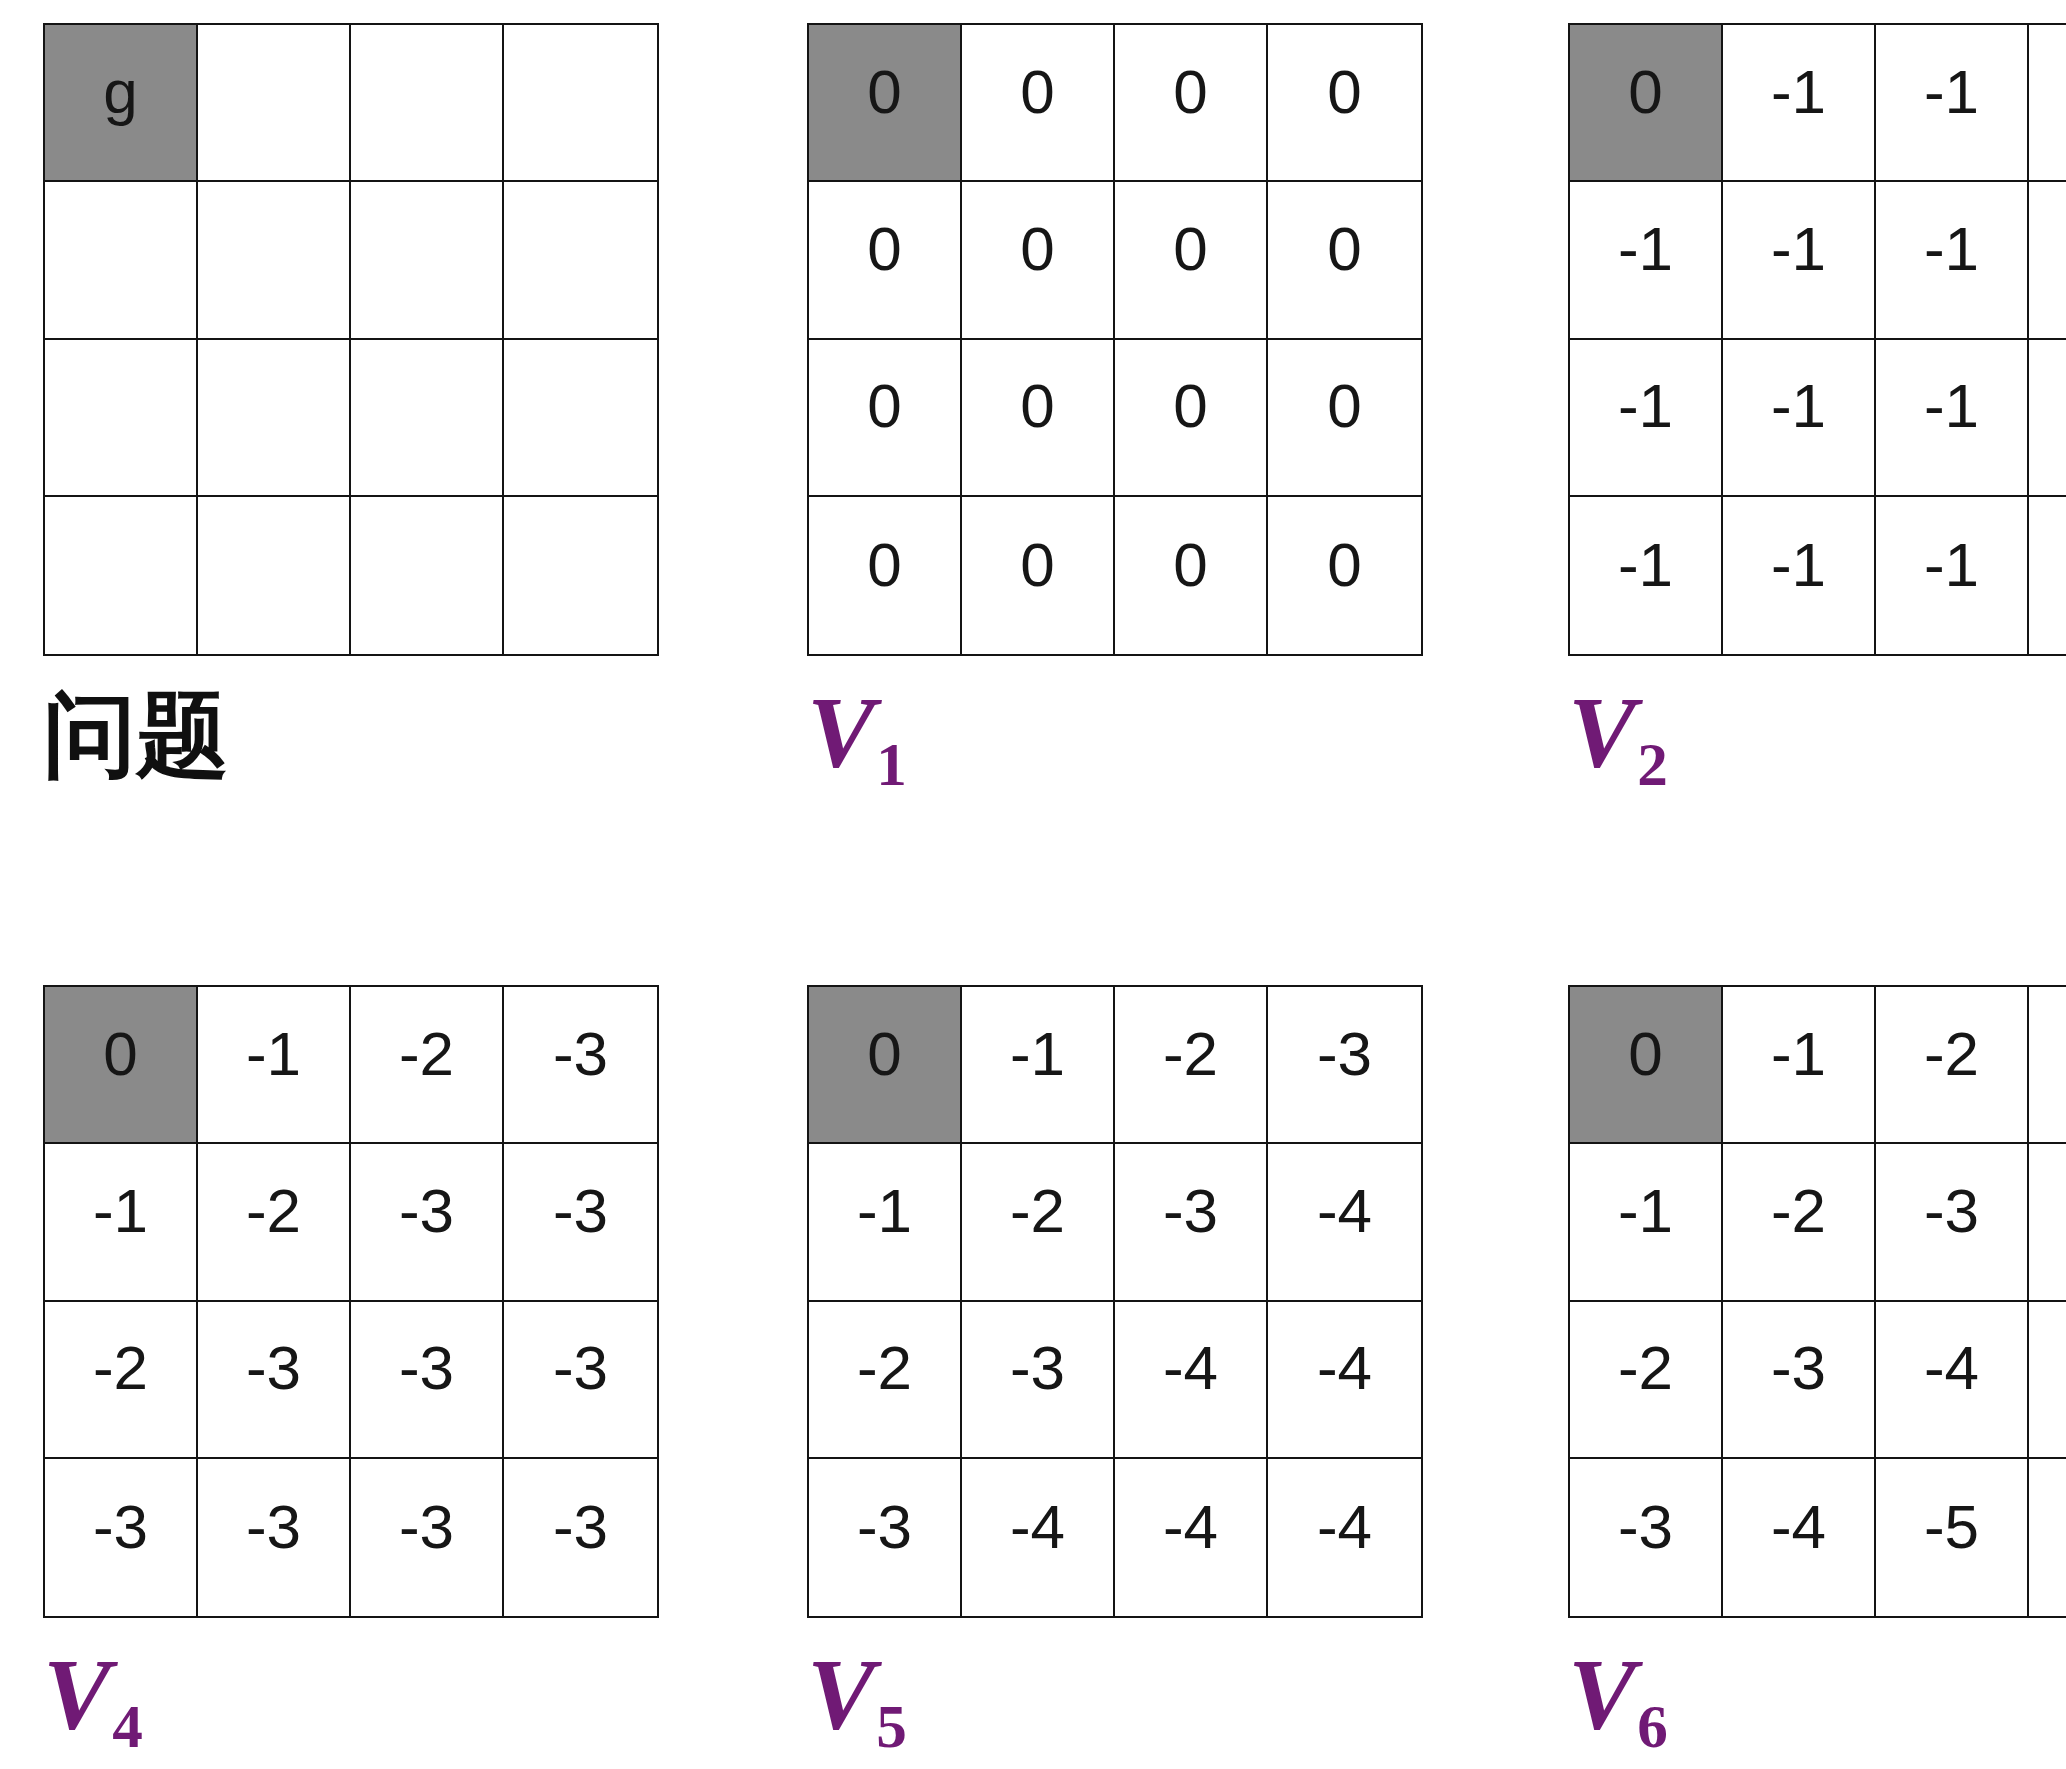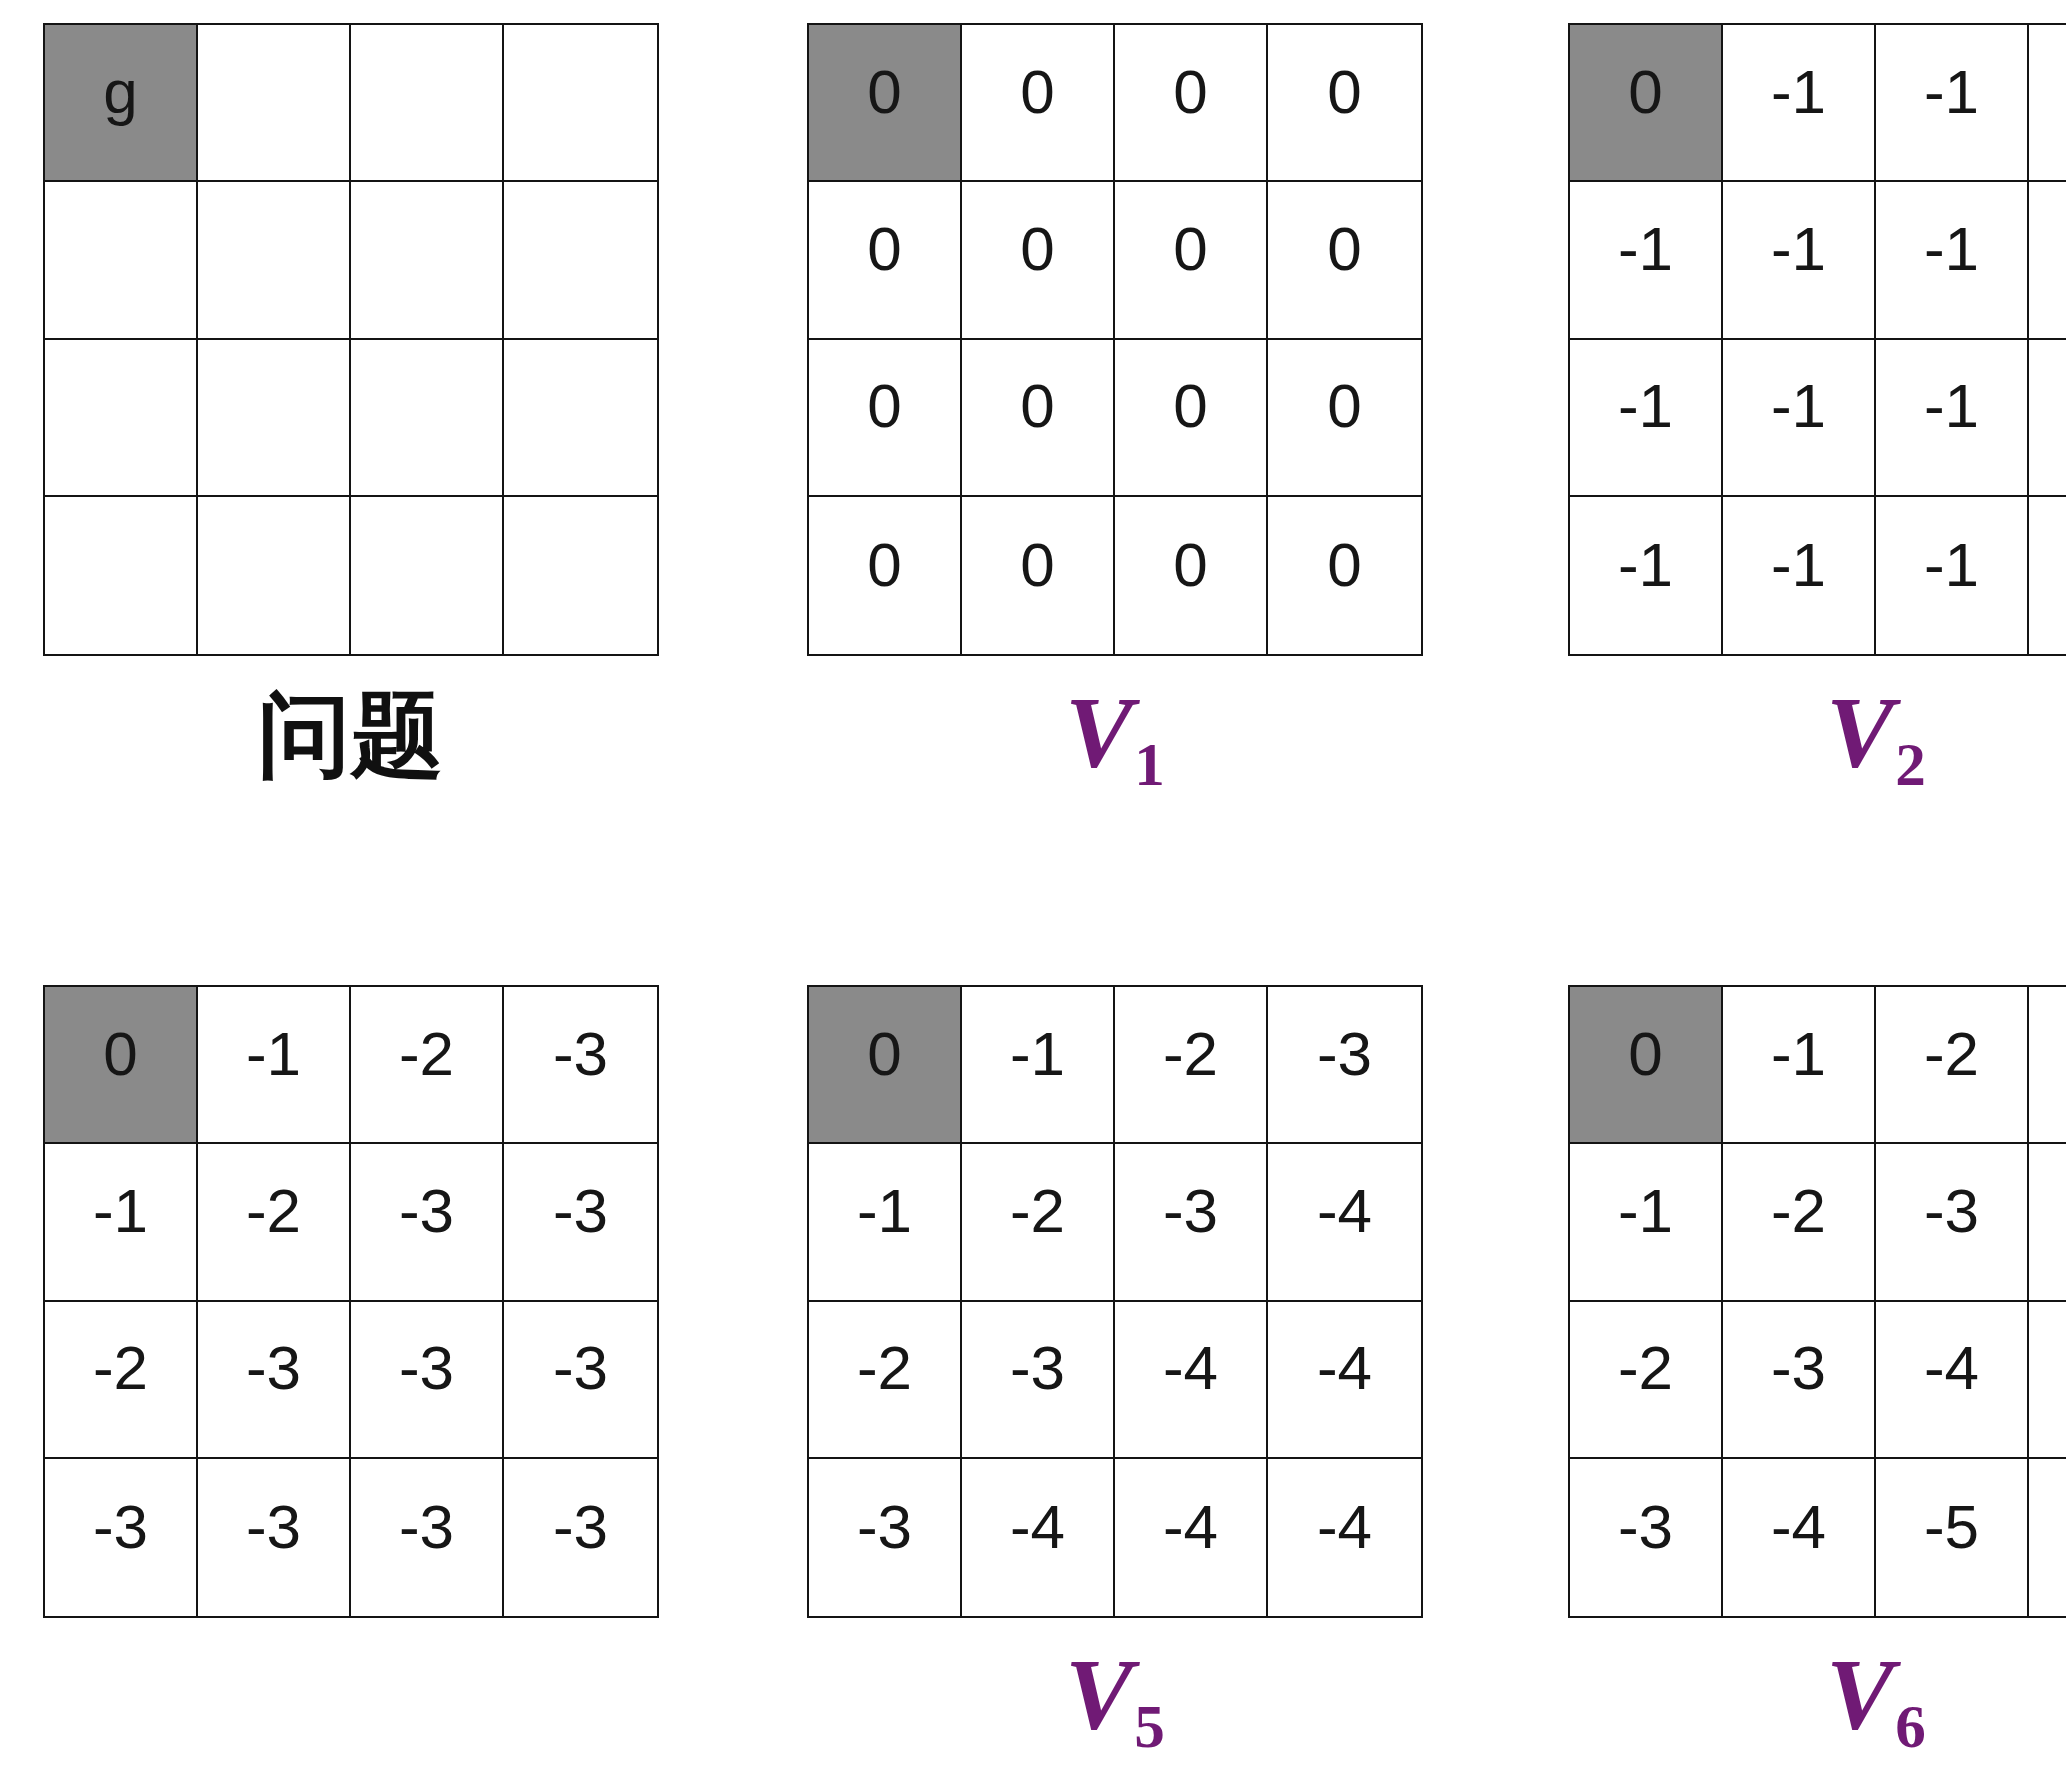--- a/index.html
+++ b/index.html
@@ -50,21 +50,20 @@
     line-height: 1;
     color: var(--cell-text, #161616);
   }
   .cell:nth-child(4n) { border-right: none; }
   .cell:nth-child(n+13) { border-bottom: none; }
   .cell.goal { background: var(--goal-fill, #8a8a8a); }
 
   figcaption.caption {
     margin-top: 23px;
     width: 100%;
-    text-align: center;
     height: 128px;
   }
   .cap-text {
     font-family: "Liberation Serif", "DejaVu Serif", serif;
     font-weight: 700;
     font-size: 93px;
     line-height: 1.1;
     color: #101010;
   }
   .cap-math {
@@ -167,20 +166,21 @@
         <div class="cell">-3</div>
         <div class="cell">-2</div>
         <div class="cell">-3</div>
         <div class="cell">-3</div>
         <div class="cell">-3</div>
         <div class="cell">-3</div>
         <div class="cell">-3</div>
         <div class="cell">-3</div>
         <div class="cell">-3</div>
       </div>
+    <figcaption class="caption"><span class="cap-text"></span><span class="cap-math"><span>V</span><sub>4</sub></span></figcaption>
   </figure>
 
   <figure class="grid-block" id="g5">
     <div class="grid">
         <div class="cell goal">0</div>
         <div class="cell">-1</div>
         <div class="cell">-2</div>
         <div class="cell">-3</div>
         <div class="cell">-1</div>
         <div class="cell">-2</div>

